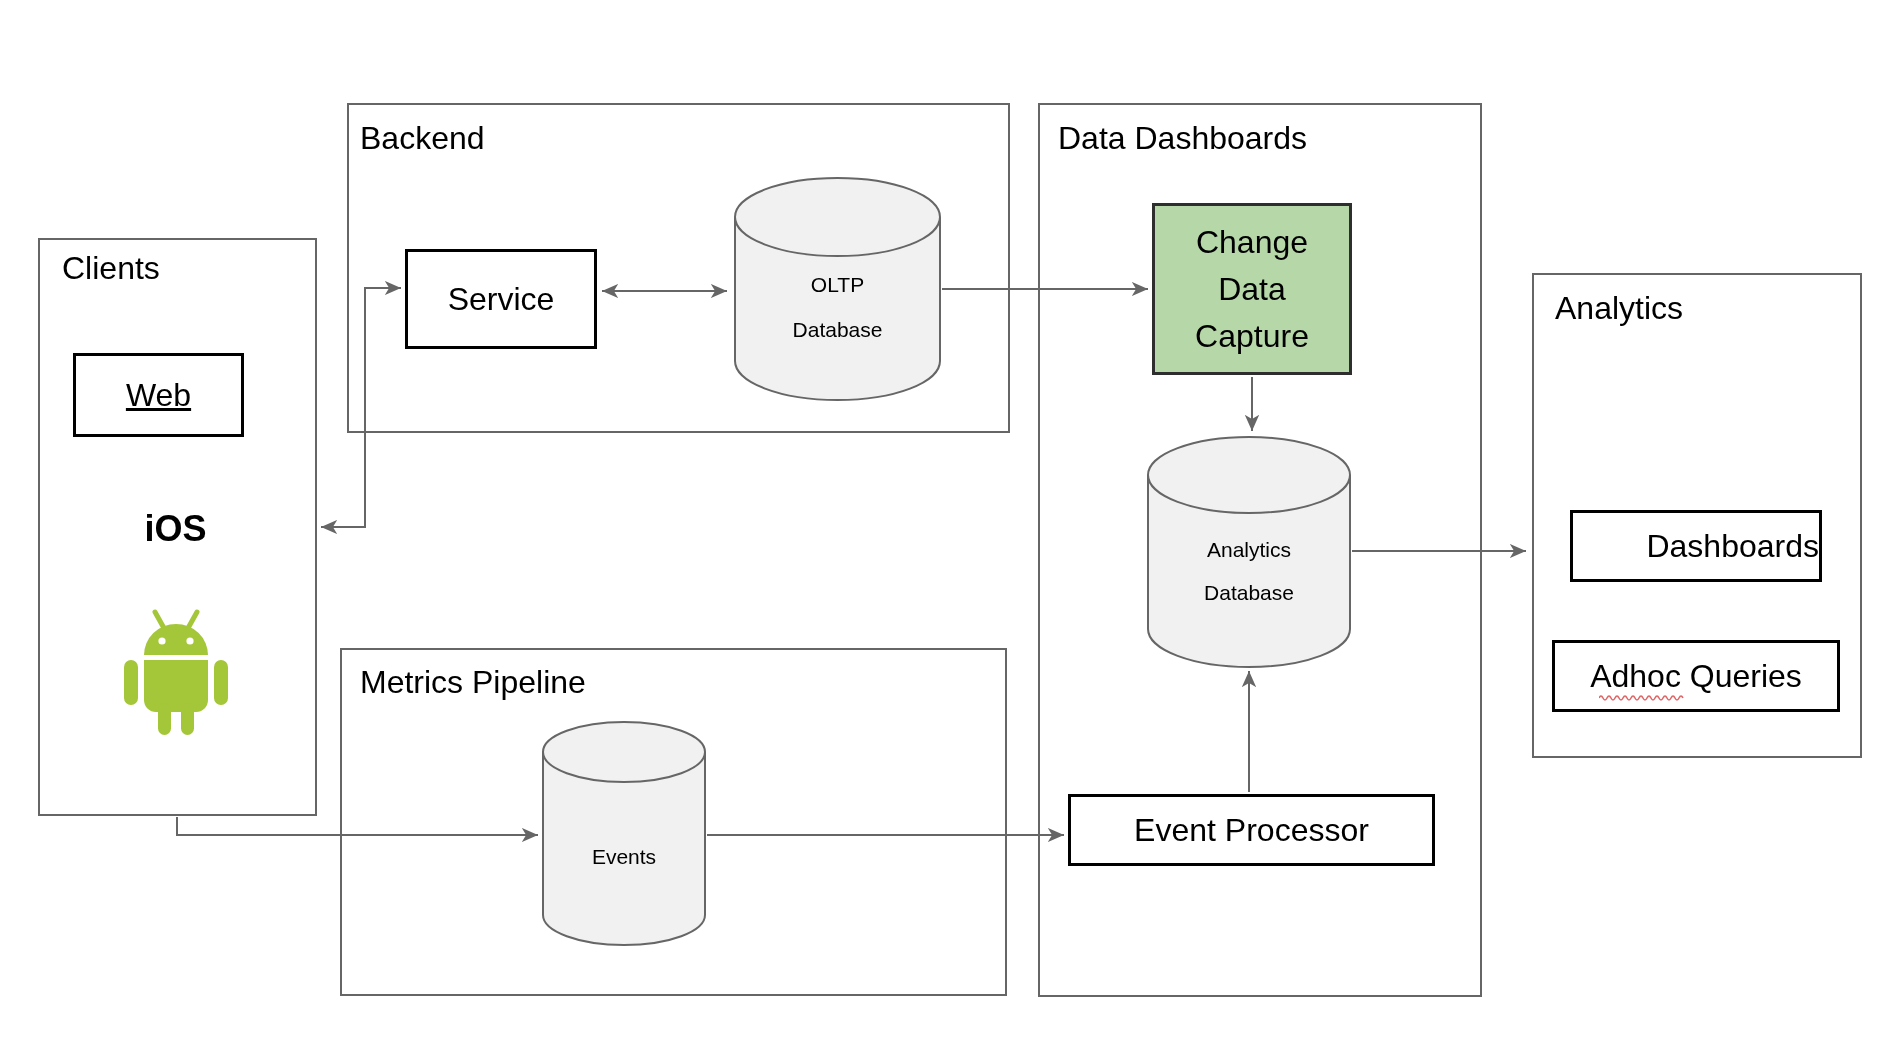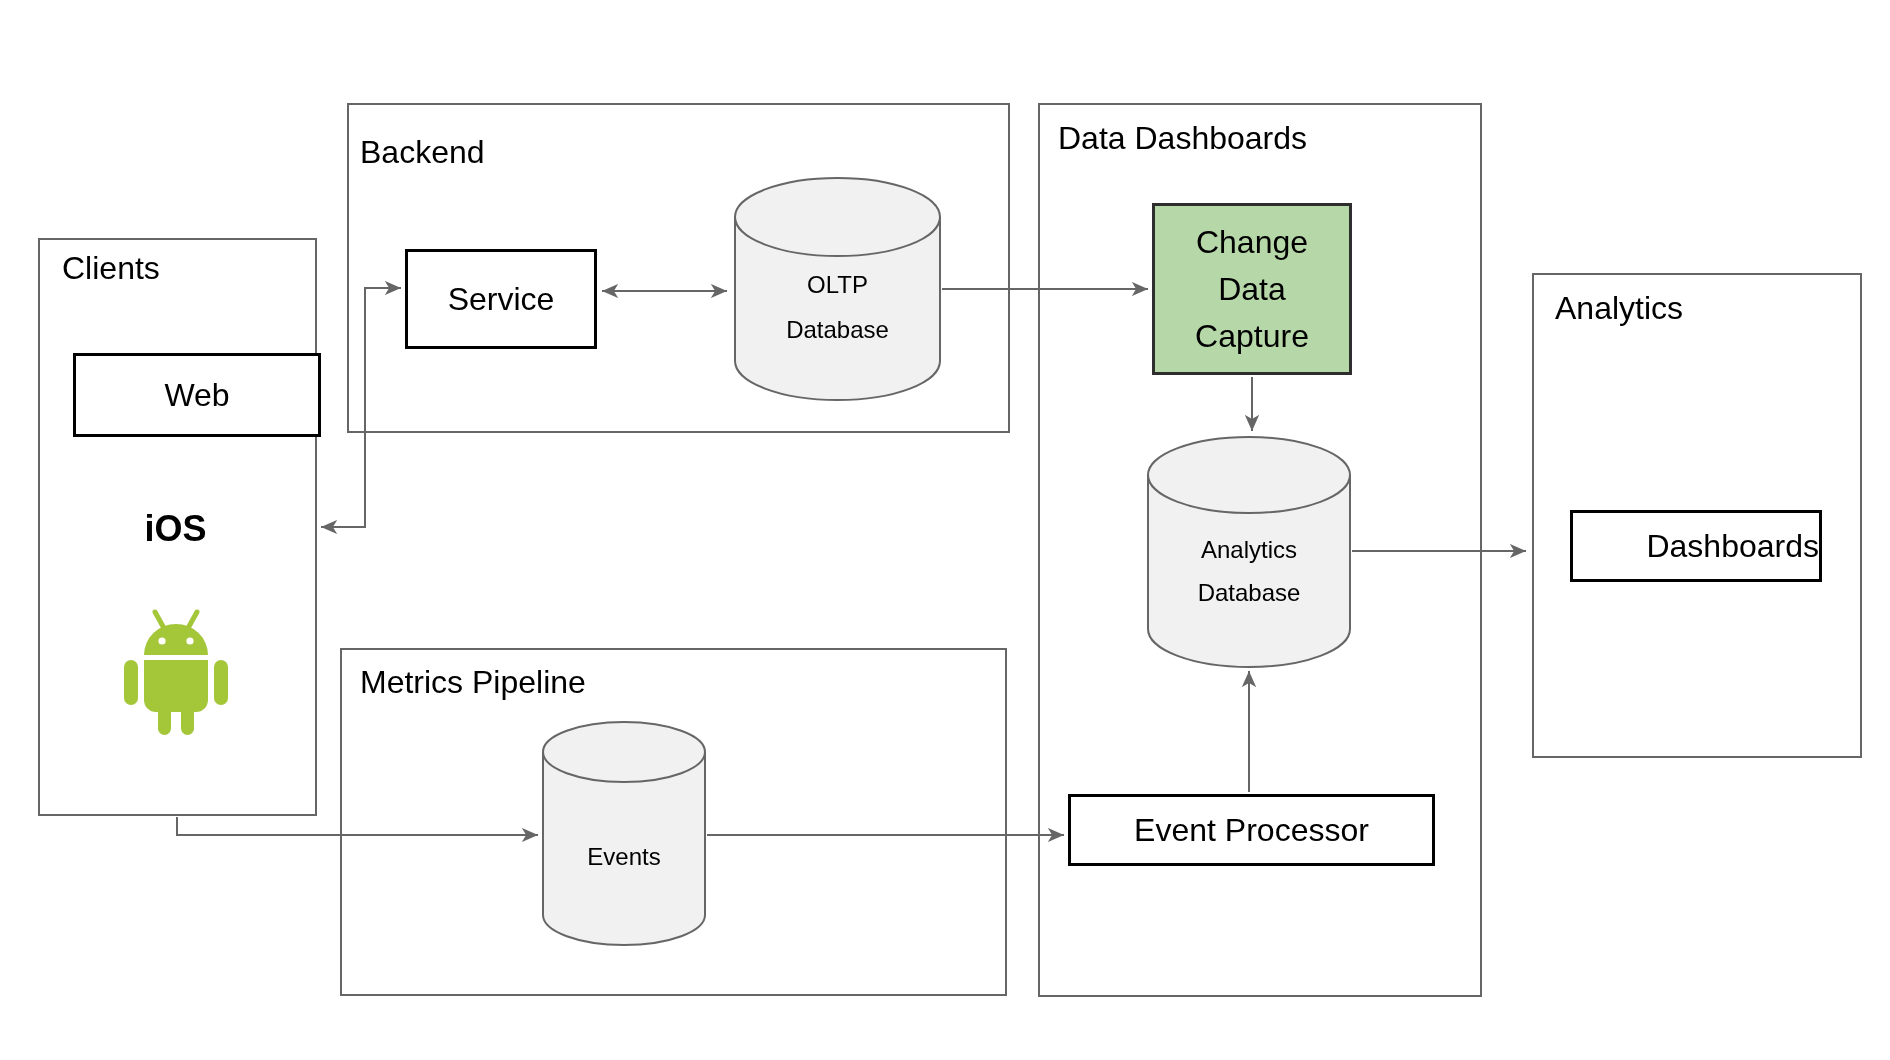--- a/index.html
+++ b/index.html
@@ -65,21 +65,21 @@
     flex-direction: column;
   }
   .node .line { display: block; }
   .cyl-label {
     position: absolute;
     display: flex;
     flex-direction: column;
     align-items: center;
     justify-content: center;
     text-align: center;
-    font-size: 24px;
+    font-size: 21px;
     z-index: 4;
   }
   .free-label {
     position: absolute;
     text-align: center;
     z-index: 4;
   }
   .ios-label { font-size: 36px; font-weight: bold; }
   .android-wrap { position: absolute; z-index: 4; }
   .android-shape { fill: var(--android-green); }
@@ -129,32 +129,32 @@
     <g>
       <path class="cyl-body" d="M 1148,475 L 1148,629 A 101,38 0 0 0 1350,629 L 1350,475"></path>
       <ellipse class="cyl-top" cx="1249" cy="475" rx="101" ry="38"></ellipse>
     </g>
   </svg>
 
   <div class="group" style="left:38px; top:238px; width:279px; height:578px;"></div>
   <div class="group-label" style="left:62px; top:248px;">Clients</div>
 
   <div class="group" style="left:347px; top:103px; width:663px; height:330px;"></div>
-  <div class="group-label" style="left:360px; top:132px;">Backend</div>
+  <div class="group-label" style="left:360px; top:118px;">Backend</div>
 
   <div class="group" style="left:340px; top:648px; width:667px; height:348px;"></div>
   <div class="group-label" style="left:360px; top:662px;">Metrics Pipeline</div>
 
   <div class="group" style="left:1038px; top:103px; width:444px; height:894px;"></div>
   <div class="group-label" style="left:1058px; top:118px;">Data Dashboards</div>
 
   <div class="group" style="left:1532px; top:273px; width:330px; height:485px;"></div>
   <div class="group-label" style="left:1555px; top:288px;">Analytics</div>
 
-  <div class="node" style="left:73px; top:353px; width:248px; height:84px;">
+  <div class="node" style="left:73px; top:353px; width:171px; height:84px;text-decoration:underline;">
     <span>Web</span>
   </div>
 
   <div class="free-label ios-label" style="left:73px; top:508px; width:205px;">iOS</div>
 
   <div class="android-wrap" style="left:120px; top:603px;">
     <svg width="112" height="135" viewBox="0 0 112 135">
       <line class="android-antenna" x1="35" y1="9" x2="45" y2="27"></line>
       <line class="android-antenna" x1="77" y1="9" x2="67" y2="27"></line>
       <path class="android-shape" d="M 24,52 A 32,31 0 0 1 88,52 Z"></path>
@@ -194,14 +194,20 @@
 
   <div class="node" style="left:1068px; top:794px; width:367px; height:72px;">
     <span>Event Processor</span>
   </div>
 
 
   <div class="node" style="left:1570px; top:510px; width:252px; height:72px;justify-content:flex-end;">
     <span>Dashboards</span>
   </div>
 
+  <div class="node" style="left:1552px; top:640px; width:288px; height:72px; position:absolute;">
+    <span>Adhoc Queries</span>
+    <svg class="squiggle-svg" width="88" height="8" viewBox="0 0 88 8">
+      <path class="squiggle-path" d="M0,4 q2,-4 4,0 t4,0 t4,0 t4,0 t4,0 t4,0 t4,0 t4,0 t4,0 t4,0 t4,0 t4,0 t4,0 t4,0 t4,0 t4,0 t4,0 t4,0 t4,0 t4,0 t4,0"></path>
+    </svg>
+  </div>
 
 </div>
 
 </body></html>

